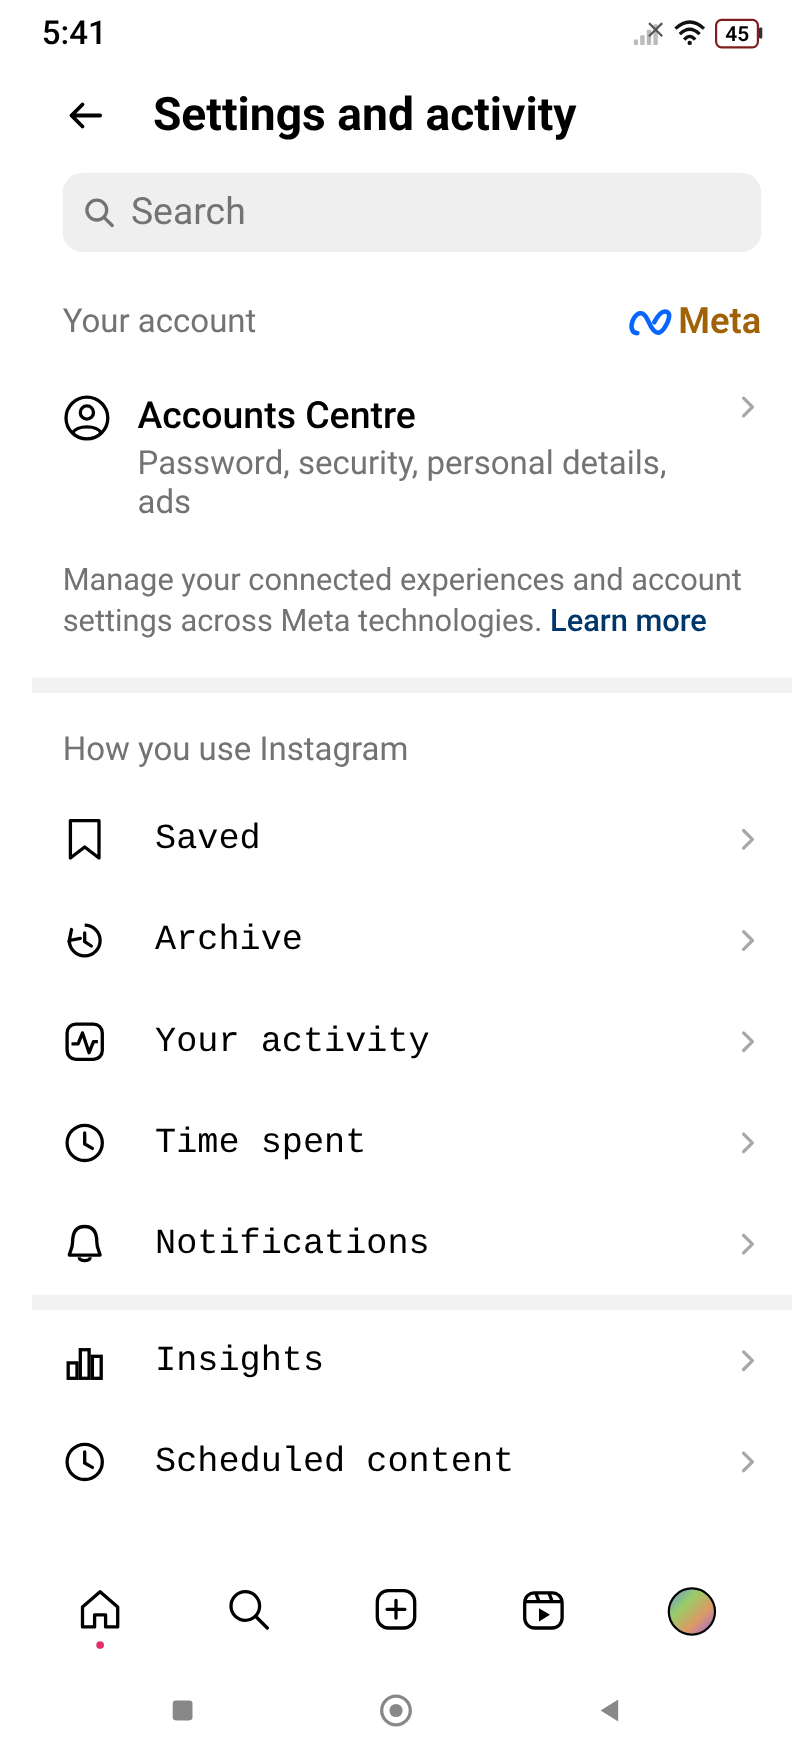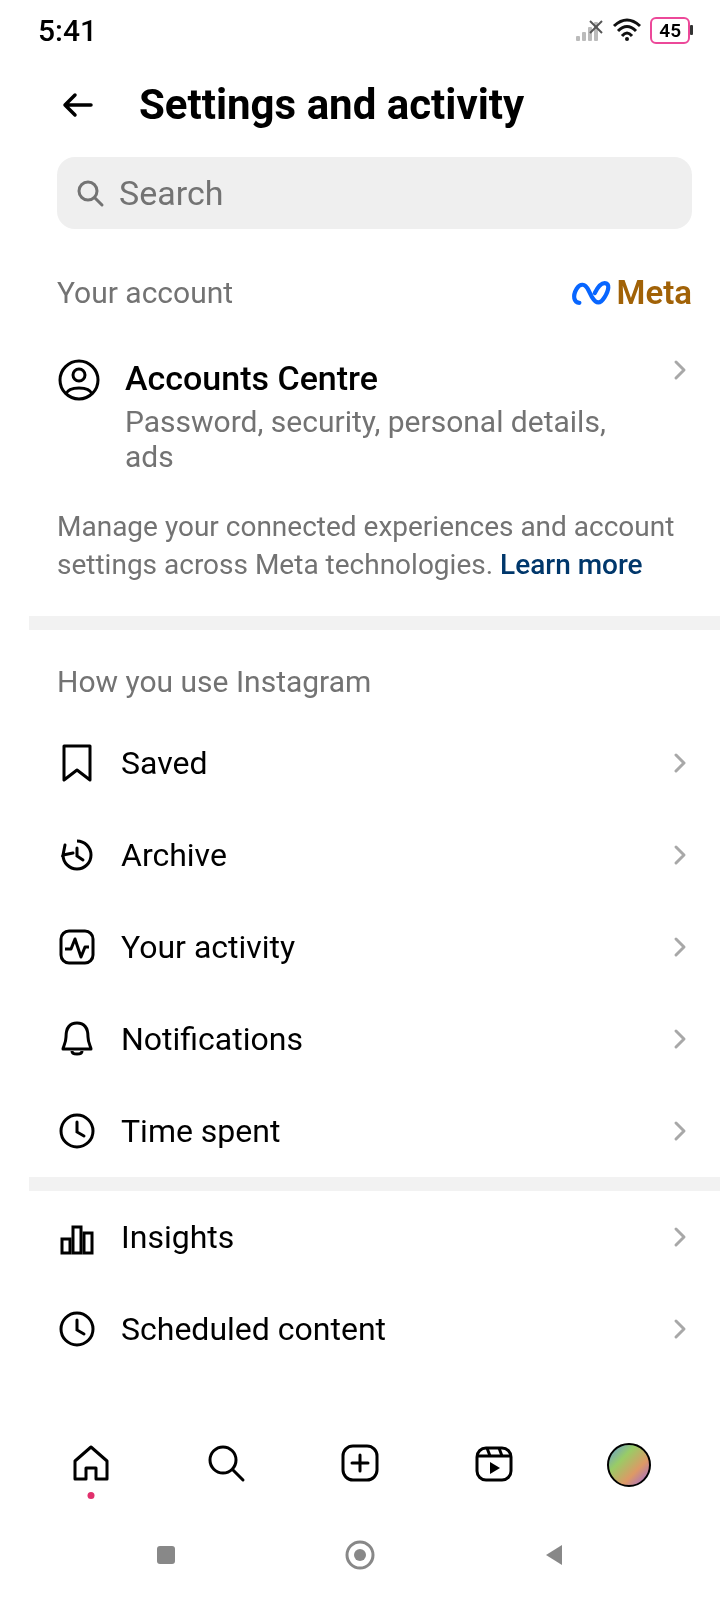--- a/index.html
+++ b/index.html
@@ -20,21 +20,21 @@
     display: flex;
     justify-content: space-between;
     align-items: center;
     padding: 0 30px 0 38px;
     font-size: 30px;
     font-weight: 500;
   }
   .status-icons { display: flex; align-items: center; gap: 8px; }
   .status-icons svg { display: block; }
   .battery-box {
-    border: 2px solid #ec4899;
+    border: 2px solid #7f1d1d;
     border-radius: 6px;
     padding: 0px 7px;
     font-size: 19px;
     font-weight: 600;
     position: relative;
   }
   .battery-box::after {
     content: "";
     position: absolute;
     right: -5px; top: 50%;
@@ -112,22 +112,23 @@
     line-height: 1.35;
   }
   .learn-more { color: #00376b; font-weight: 500; }
 
   .divider { height: 14px; background: #f2f2f2; }
 
   
   .list-row {
     display: flex;
     align-items: center;
-    gap: 24px;
+    gap: 44px;
     padding: 26px 28px;
+    font-family: Liberation Mono, monospace;
   }
   .list-icon { width: 40px; height: 40px; display: flex; align-items: center; justify-content: center; }
   .list-label { flex: 1; font-size: 32px; font-weight: 400; }
   .chev { color: #a8a8a8; }
 
   .section-title-plain {
     padding: 34px 28px 18px 28px;
     color: #737373;
     font-size: 30px;
   }
@@ -293,39 +294,39 @@
           </svg>
         </div>
         <div class="list-label">Your activity</div>
         <svg class="chev" width="24" height="24" viewBox="0 0 24 24">
             <path d="M8 4 L16 12 L8 20" stroke="#a8a8a8" stroke-width="3" fill="none" stroke-linecap="round" stroke-linejoin="round"></path>
           </svg>
       </div>
 
       <div class="list-row">
         <div class="list-icon">
+          <svg width="40" height="40" viewBox="0 0 40 40">
+            <circle cx="20" cy="20" r="16" stroke="#000" stroke-width="3" fill="none"></circle>
+            <path d="M20 11 V21 L27 25" stroke="#000" stroke-width="3" fill="none" stroke-linecap="round"></path>
+          </svg>
+        </div>
+        <div class="list-label">Time spent</div>
+        <svg class="chev" width="24" height="24" viewBox="0 0 24 24">
+            <path d="M8 4 L16 12 L8 20" stroke="#a8a8a8" stroke-width="3" fill="none" stroke-linecap="round" stroke-linejoin="round"></path>
+          </svg>
+      </div>
+
+      <div class="list-row">
+        <div class="list-icon">
           <svg width="38" height="40" viewBox="0 0 38 40">
             <path d="M19 4 C11 4 8 10 8 18 C8 24 5 28 5 30 H33 C33 28 30 24 30 18 C30 10 27 4 19 4 Z" stroke="#000" stroke-width="3" fill="none" stroke-linejoin="round"></path>
             <path d="M14 32 C14 36 24 36 24 32" stroke="#000" stroke-width="3" fill="none"></path>
           </svg>
         </div>
         <div class="list-label">Notifications</div>
-        <svg class="chev" width="24" height="24" viewBox="0 0 24 24">
-            <path d="M8 4 L16 12 L8 20" stroke="#a8a8a8" stroke-width="3" fill="none" stroke-linecap="round" stroke-linejoin="round"></path>
-          </svg>
-      </div>
-
-      <div class="list-row">
-        <div class="list-icon">
-          <svg width="40" height="40" viewBox="0 0 40 40">
-            <circle cx="20" cy="20" r="16" stroke="#000" stroke-width="3" fill="none"></circle>
-            <path d="M20 11 V21 L27 25" stroke="#000" stroke-width="3" fill="none" stroke-linecap="round"></path>
-          </svg>
-        </div>
-        <div class="list-label">Time spent</div>
         <svg class="chev" width="24" height="24" viewBox="0 0 24 24">
             <path d="M8 4 L16 12 L8 20" stroke="#a8a8a8" stroke-width="3" fill="none" stroke-linecap="round" stroke-linejoin="round"></path>
           </svg>
       </div>
     </div>
 
     <div class="divider"></div>
 
     <div class="section">
 

